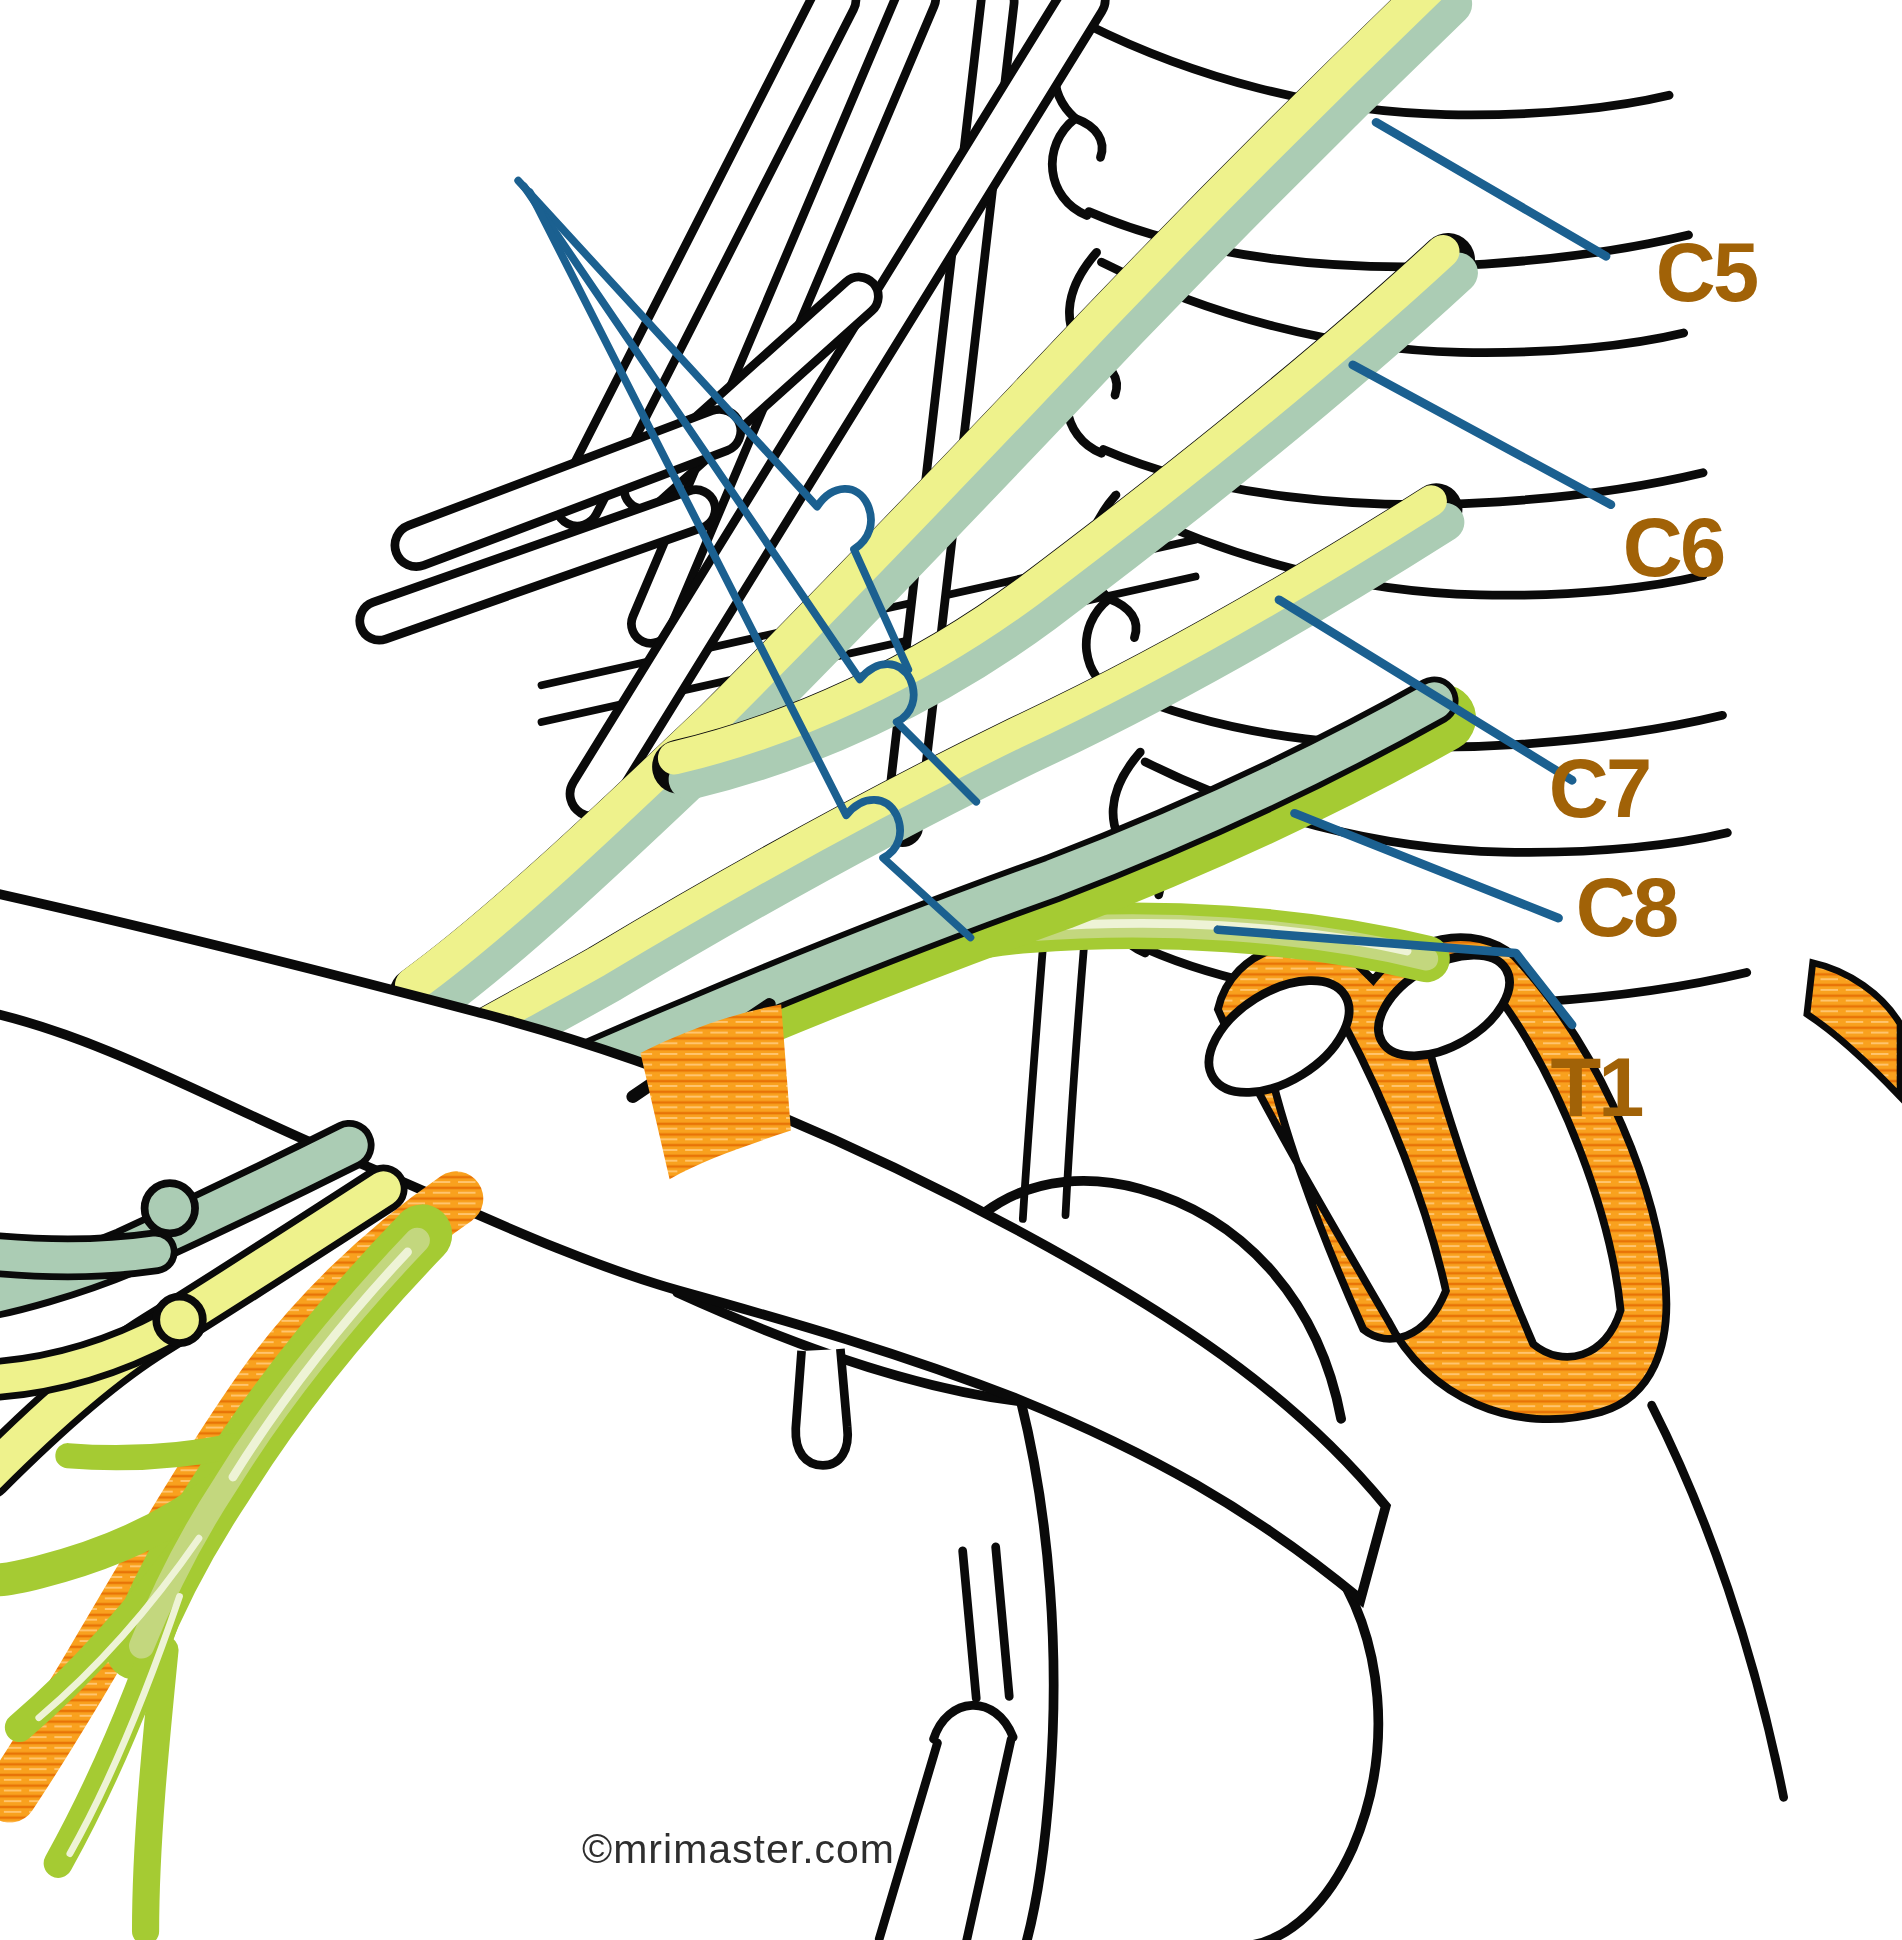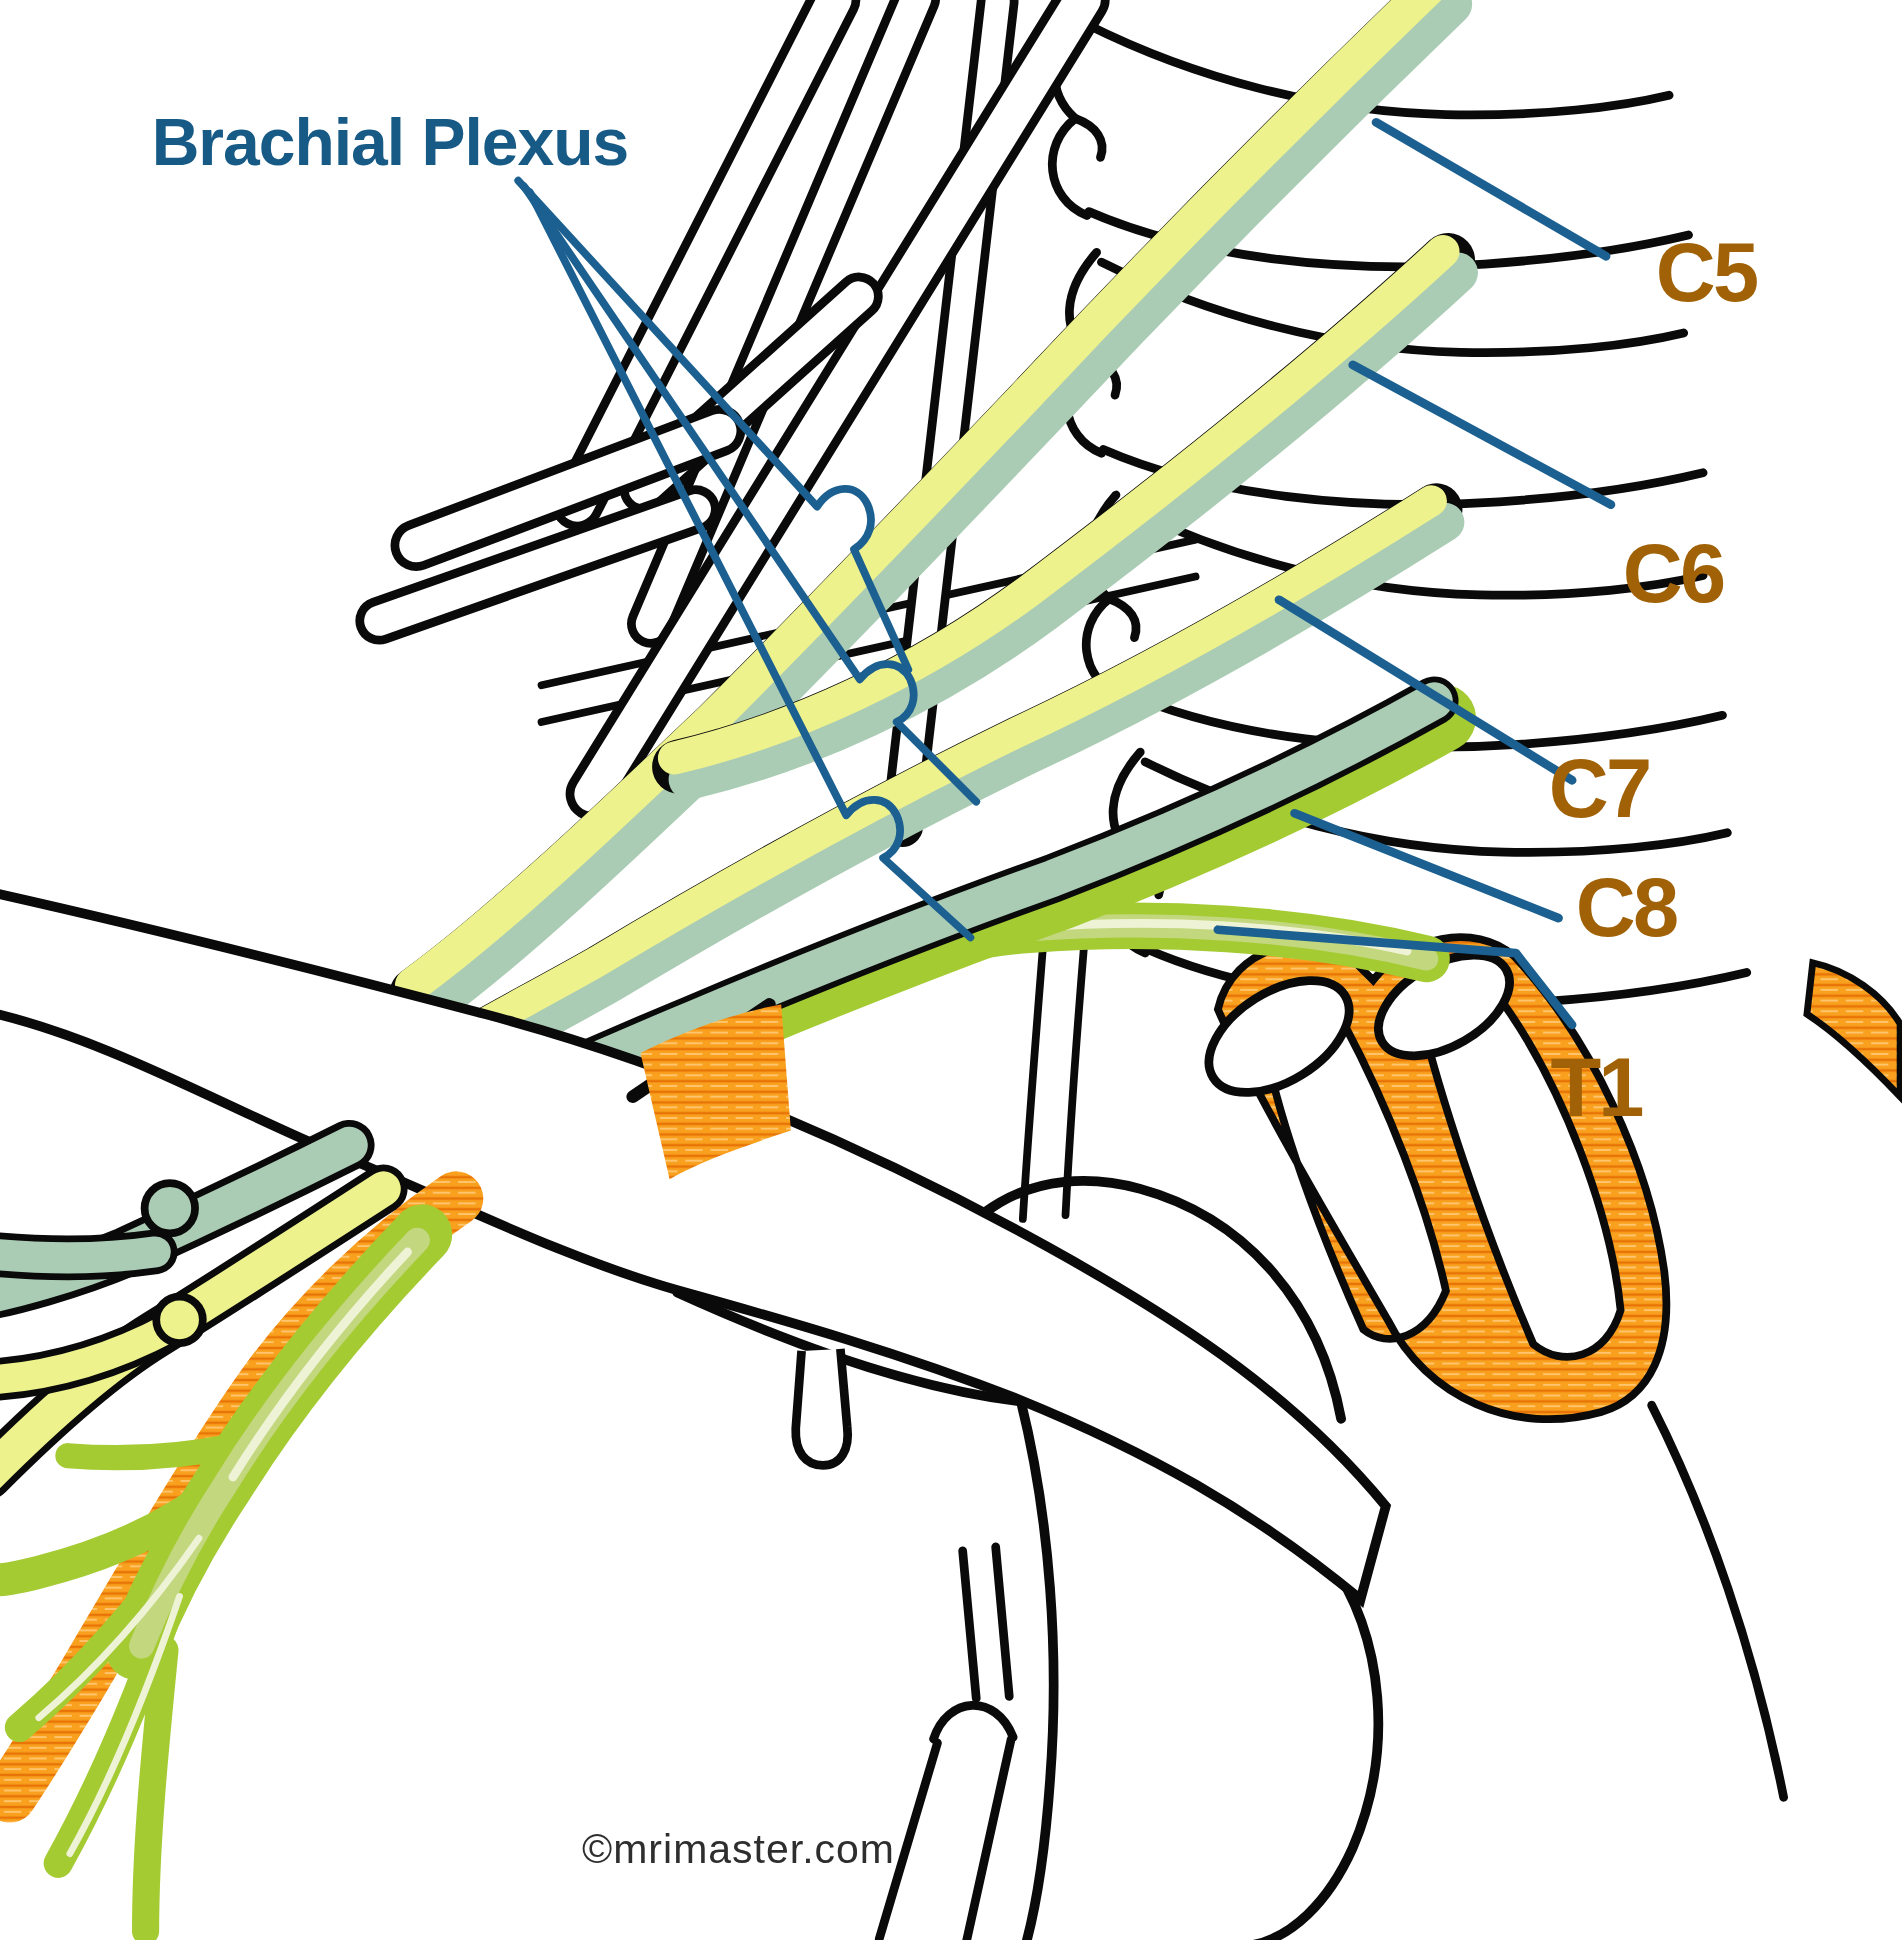--- a/index.html
+++ b/index.html
@@ -175,23 +175,22 @@
     </g>
     <g>
       <path class="leader" stroke-width="9" d="M1418,126 L1655,264"></path>
       <path class="leader" stroke-width="9" d="M1394,376 L1660,520"></path>
       <path class="leader" stroke-width="9" d="M1318,618 L1620,804"></path>
       <path class="leader" stroke-width="9" d="M1334,838 L1606,946"></path>
       <path class="leader" stroke-width="9" d="M1255,958 L1562,982 L1620,1056"></path>
     </g>
   </svg>
 
-  <div class="page-title">Brachial Plexus</div>
 
   <div class="nerve-label" style="left:1706px;top:273px">C5</div>
-  <div class="nerve-label" style="left:1673px;top:574px">C6</div>
+  <div class="nerve-label" style="left:1673px;top:548px">C6</div>
   <div class="nerve-label" style="left:1599px;top:789px">C7</div>
   <div class="nerve-label" style="left:1626px;top:908px">C8</div>
   <div class="nerve-label" style="left:1596px;top:1088px">T1</div>
 
   <div class="watermark">©mrimaster.com</div>
 </div>
 
 
 </body></html>

